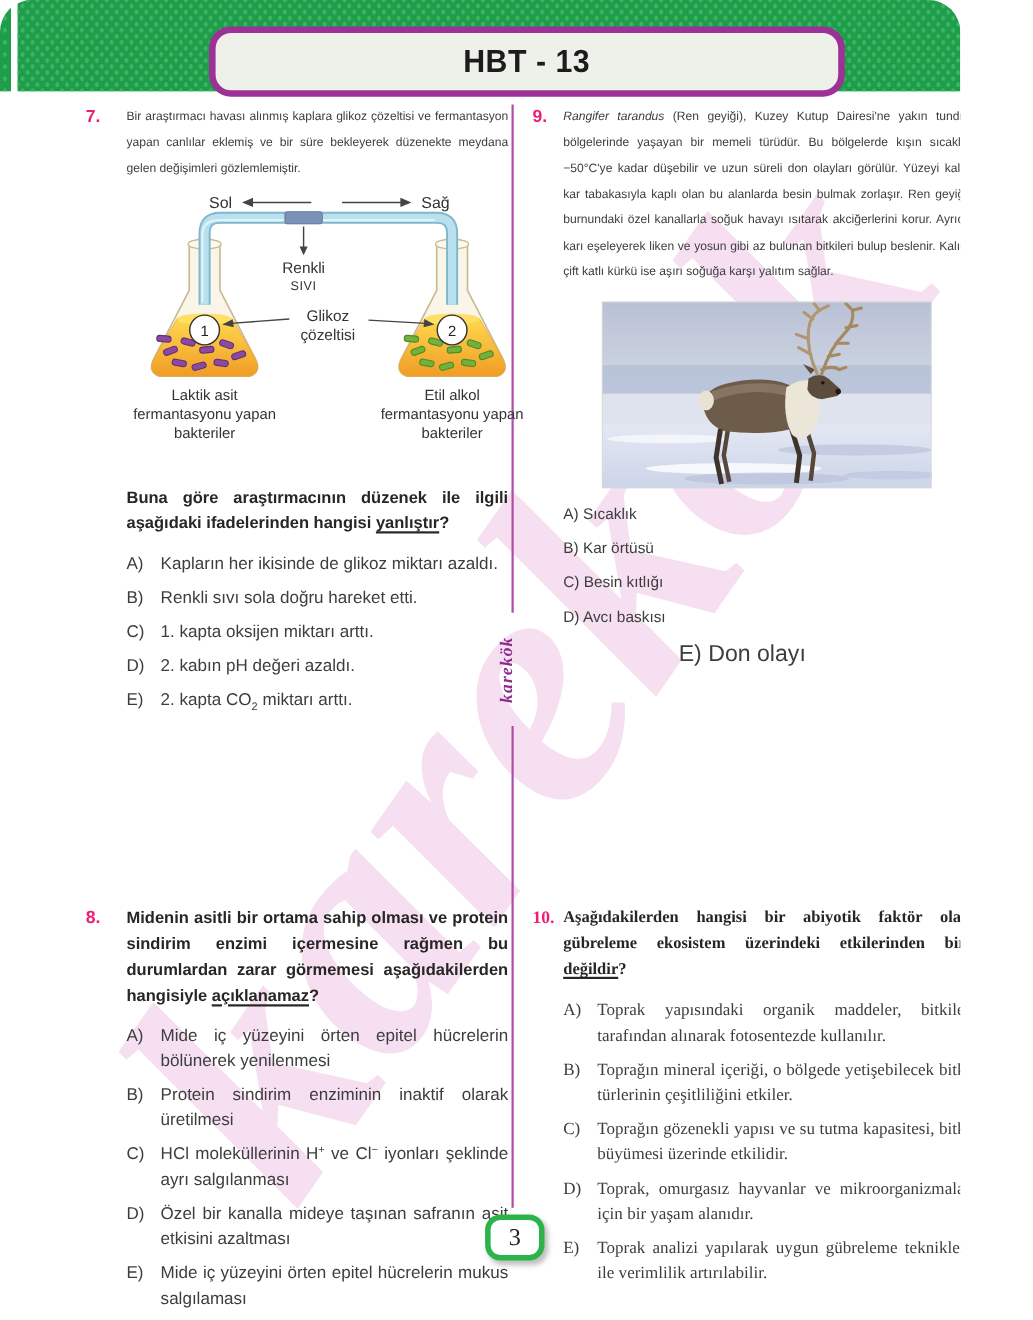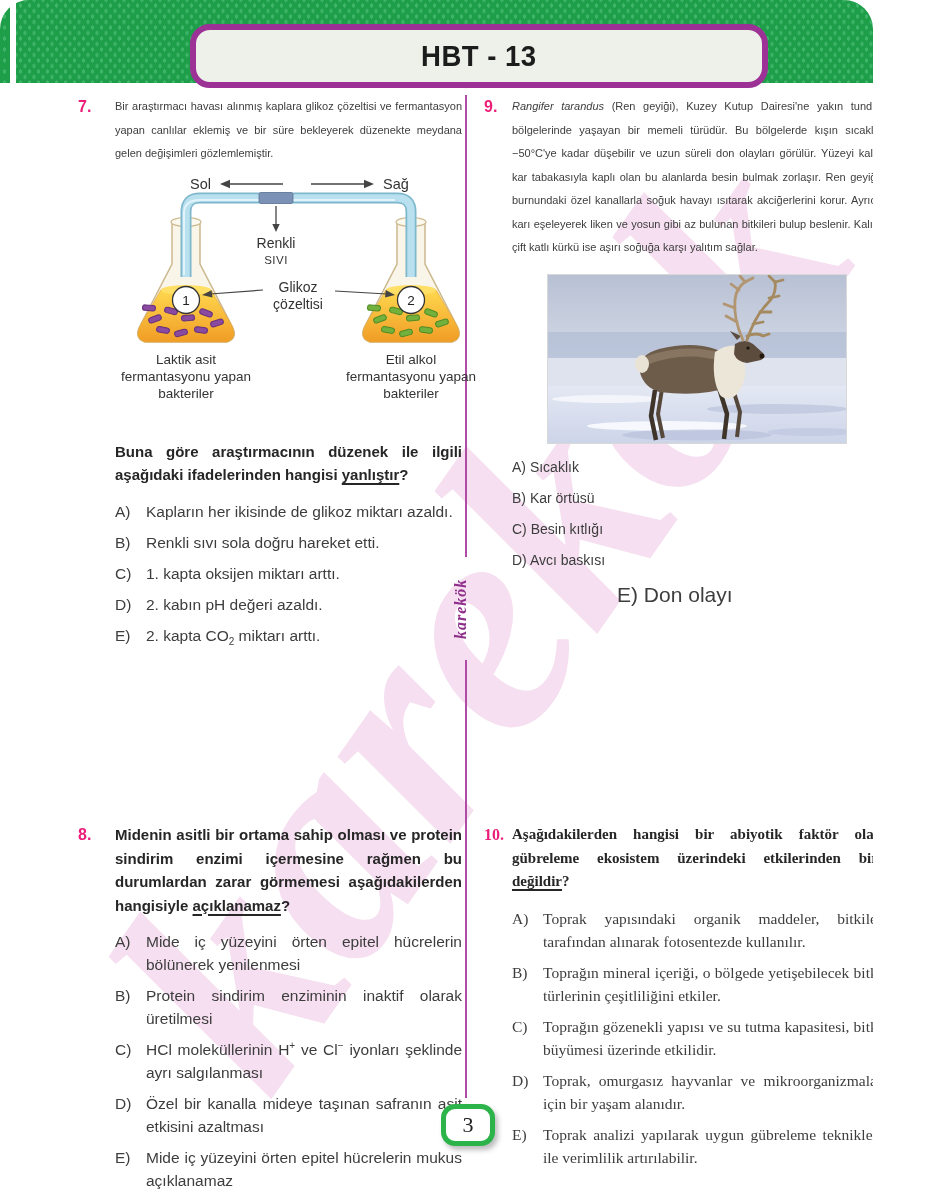--- a/index.html
+++ b/index.html
@@ -301,21 +301,21 @@
           <div class="opt">
               <span class="opt-label">C)</span>
               <span class="opt-text"><span>HCl moleküllerinin H</span><sup>+</sup><span> ve Cl</span><sup>−</sup><span> iyonları şeklinde ayrı salgılanması</span></span>
             </div>
           <div class="opt">
               <span class="opt-label">D)</span>
               <span class="opt-text">Özel bir kanalla mideye taşınan safranın asit etkisini azaltması</span>
             </div>
           <div class="opt">
               <span class="opt-label">E)</span>
-              <span class="opt-text">Mide iç yüzeyini örten epitel hücrelerin mukus açıklanamaz</span>
+              <span class="opt-text">Mide iç yüzeyini örten epitel hücrelerin mukus salgılaması</span>
             </div>
         </div>
       </div>
     </div>
   </div>
 
   <div class="question" id="q10">
     <div class="qrow">
       <span class="qnum narrow">10.</span>
       <div class="qbody">

